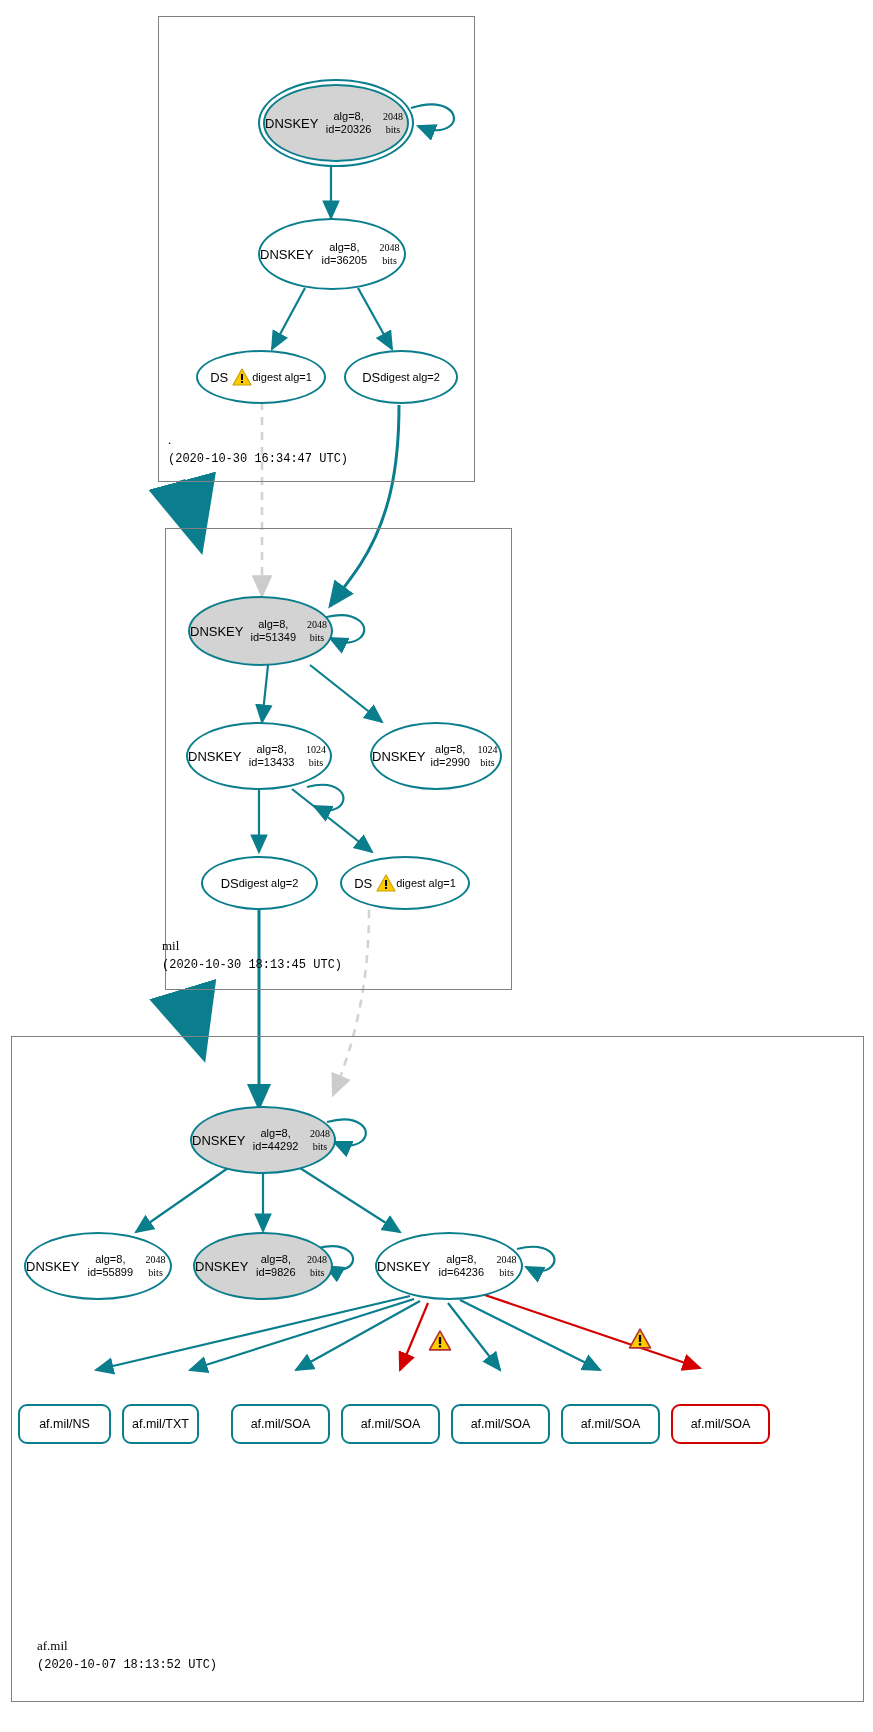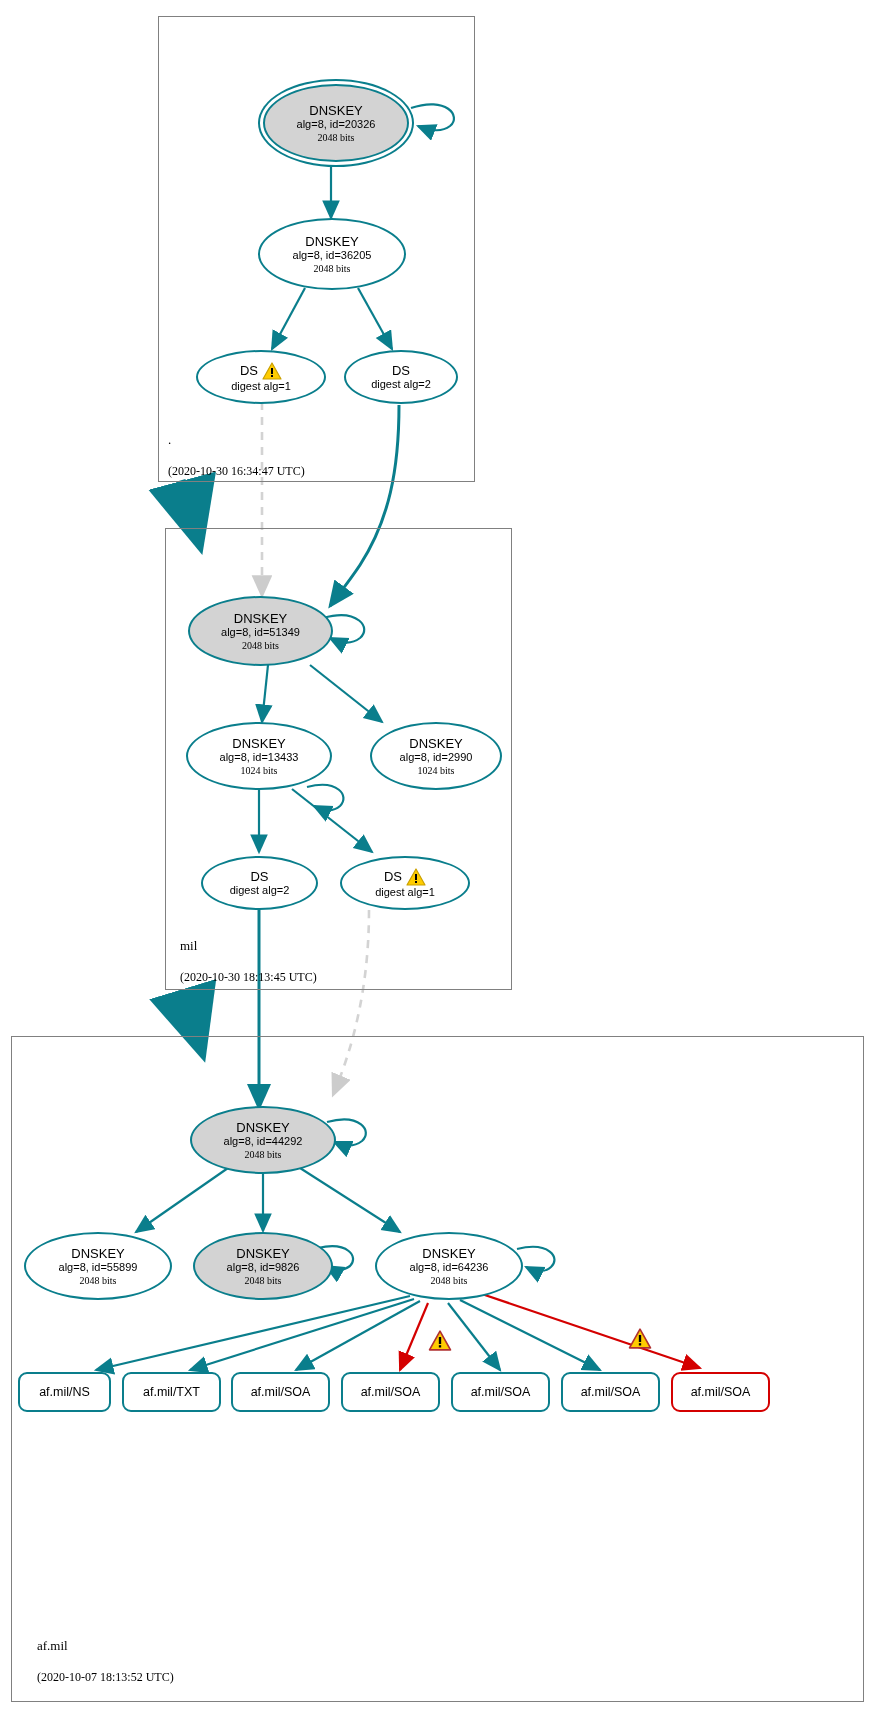--- a/index.html
+++ b/index.html
@@ -3,32 +3,32 @@
 <meta charset="utf-8">
 <title>DNSSEC Authentication Chain</title>
 <style>
   html,body{margin:0;padding:0;background:#ffffff;}
   body{font-family:"Liberation Sans",sans-serif;}
   #canvas{position:relative;width:873px;height:1732px;background:#fff;overflow:hidden;}
   svg.layer{position:absolute;left:0;top:0;width:873px;height:1732px;pointer-events:none;}
   .zonebox{position:absolute;border:1px solid #808080;background:transparent;}
   .zonelabel{position:absolute;font-family:"Liberation Serif",serif;color:#000;white-space:nowrap;}
   .zonelabel .zname{font-size:13px;line-height:15px;}
-  .zonelabel .zdate{font-size:12px;line-height:15px;margin-top:17px;}
-  .node{position:absolute;display:flex;flex-direction:column;align-items:center;justify-content:center;
+  .zonelabel .zdate{font-size:12px;line-height:15px;margin-top:5px;font-family:Liberation Mono, monospace;}
+  .node{position:absolute;display:flex;flex-direction:row;align-items:center;justify-content:center;
         text-align:center;color:#000;box-sizing:border-box;}
   .ell{border:2px solid #0a7e8c;border-radius:50%;background:#fff;}
   .ell.secure{background:#d3d3d3;}
   .ell.dbl{box-shadow:0 0 0 3px #fff,0 0 0 5px #0a7e8c;}
   .l1{font-family:"Liberation Sans",sans-serif;font-size:13px;line-height:15px;}
   .l2{font-family:Liberation Sans, sans-serif;font-size:11px;line-height:13px;}
   .l3{font-family:"Liberation Serif",serif;font-size:10px;line-height:13px;}
   .rrbox{position:absolute;border:2px solid #0a7e8c;border-radius:9px;background:#fff;
          display:flex;align-items:center;justify-content:center;
-         font-family:"Liberation Sans",sans-serif;font-size:12.5px;color:#000;box-sizing:border-box;}
+         font-family:"Liberation Sans",sans-serif;font-size:12.5px;color:#000;box-sizing:border-box;margin-top:32px;}
   .rrbox.bogus{border-color:#d40000;}
   .dsrow{display:flex;align-items:center;justify-content:center;gap:4px;}
 </style>
 </head>
 <body>
 
 <div id="canvas">
 
   <svg class="layer">
     <defs>
@@ -100,21 +100,21 @@
   </svg>
 
   <div class="zonebox" style="left:158px;top:16px;width:315px;height:464px;"></div>
   <div class="zonebox" style="left:165px;top:528px;width:345px;height:460px;"></div>
   <div class="zonebox" style="left:11px;top:1036px;width:851px;height:664px;"></div>
 
   <div class="zonelabel" style="left:168px;top:432px;">
     <div class="zname">.</div>
     <div class="zdate">(2020-10-30 16:34:47 UTC)</div>
   </div>
-  <div class="zonelabel" style="left:180px;top:938px;">
+  <div class="zonelabel" style="left:162px;top:938px;">
     <div class="zname">mil</div>
     <div class="zdate">(2020-10-30 18:13:45 UTC)</div>
   </div>
   <div class="zonelabel" style="left:37px;top:1638px;">
     <div class="zname">af.mil</div>
     <div class="zdate">(2020-10-07 18:13:52 UTC)</div>
   </div>
 
   <div class="node ell secure dbl" style="left:263px;top:84px;width:146px;height:78px;">
     <div class="l1">DNSKEY</div>
@@ -213,20 +213,20 @@
   </div>
   <div style="position:absolute;left:628px;top:1328px;">
     <svg width="24" height="21" viewBox="0 0 20 18">
       <path d="M10,1 L19,17 L1,17 Z" fill="#ffcc00" stroke="#b03030" stroke-width="1.4" stroke-linejoin="round"></path>
       <rect x="9" y="6" width="2" height="6" fill="#000"></rect>
       <rect x="9" y="13" width="2" height="2" fill="#000"></rect>
     </svg>
   </div>
 
   <div class="rrbox" style="left:18px;top:1372px;width:93px;height:40px;">af.mil/NS</div>
-  <div class="rrbox" style="left:122px;top:1372px;width:99px;height:40px;">af.mil/TXT</div>
+  <div class="rrbox" style="left:122px;top:1372px;width:77px;height:40px;">af.mil/TXT</div>
   <div class="rrbox" style="left:231px;top:1372px;width:99px;height:40px;">af.mil/SOA</div>
   <div class="rrbox" style="left:341px;top:1372px;width:99px;height:40px;">af.mil/SOA</div>
   <div class="rrbox" style="left:451px;top:1372px;width:99px;height:40px;">af.mil/SOA</div>
   <div class="rrbox" style="left:561px;top:1372px;width:99px;height:40px;">af.mil/SOA</div>
   <div class="rrbox bogus" style="left:671px;top:1372px;width:99px;height:40px;">af.mil/SOA</div>
 
 </div>
 
 </body></html>

